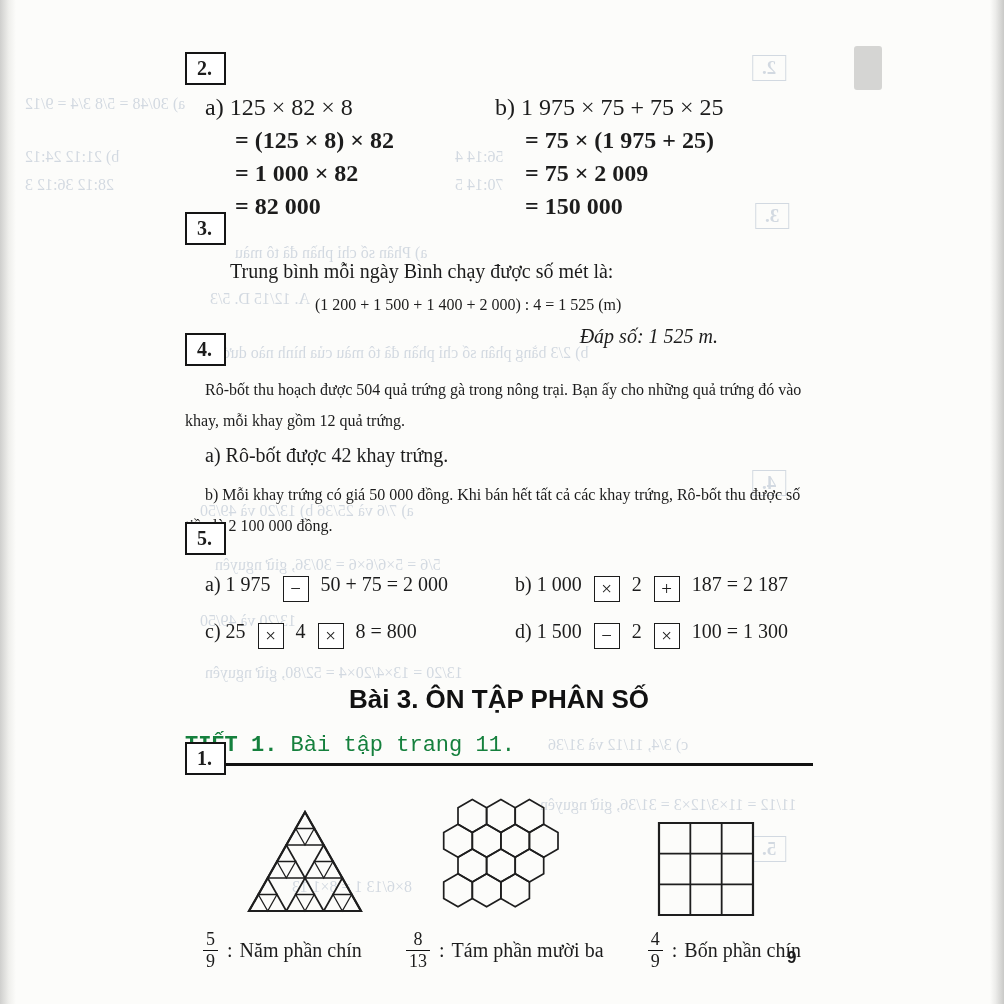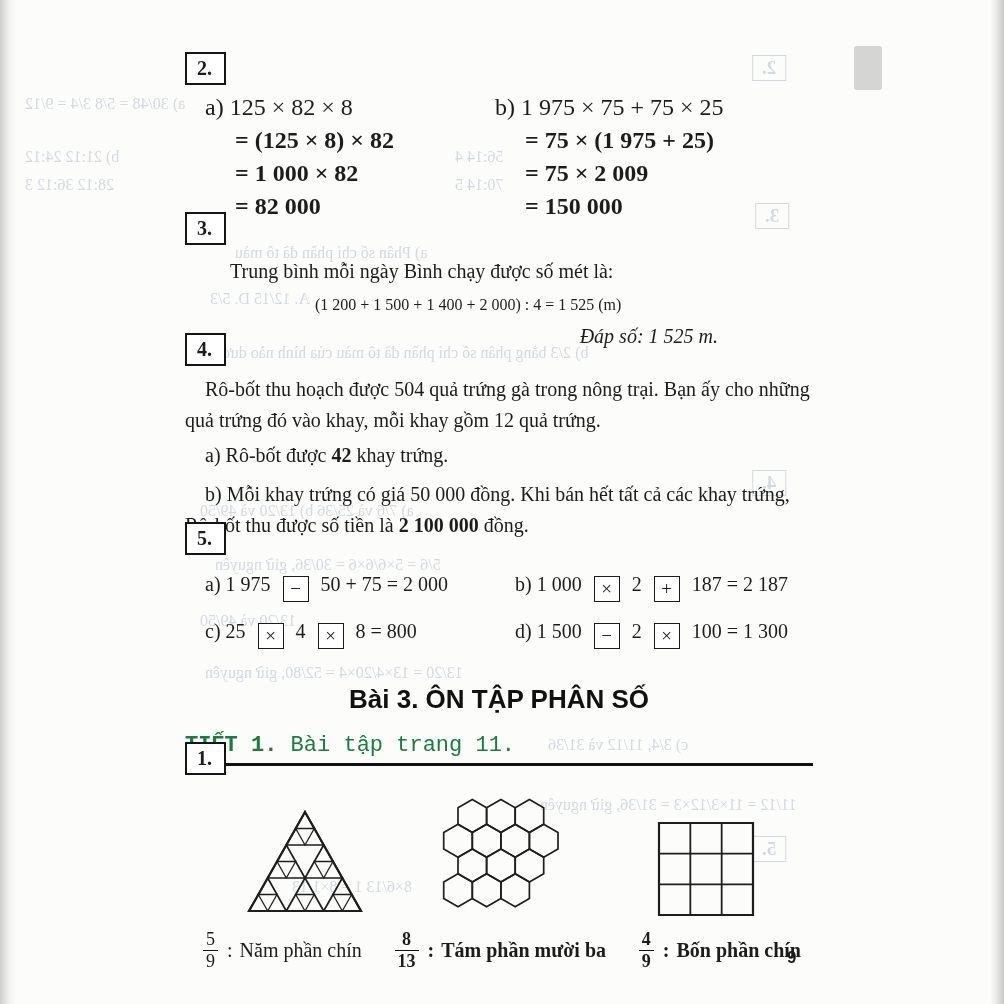--- a/index.html
+++ b/index.html
@@ -14,26 +14,26 @@
 
   .block{position:absolute;left:185px;width:628px}
   .numbox{display:inline-block;border:2px solid #151515;font-weight:bold;font-size:20px;
     padding:2px 12px 3px 10px;background:#fff;line-height:24px}
   .mline{font-size:24px;line-height:33px;white-space:nowrap}
   .mstep{font-weight:bold;padding-left:30px}
   .cols{display:flex;margin-top:6px}
   .col1{width:310px;padding-left:20px}
   .col2{flex:1}
 
-  .para{font-size:20px;line-height:31px;text-indent:20px;margin-top:8px}
+  .para{font-size:16px;line-height:31px;text-indent:20px;margin-top:8px}
   .p3-line1{font-size:20px;line-height:32px;padding-left:45px;margin-top:10px}
   .p3-line2{font-size:16px;line-height:32px;padding-left:130px;margin-top:2px}
   .p3-ans{font-size:20px;font-style:italic;text-align:right;padding-right:95px;margin-top:4px}
   .aline{font-size:20px;line-height:31px;padding-left:20px;margin-top:4px}
-  .bold{font-weight:bold}
+  .bold{font-weight:normal}
 
   .p5-row{display:flex;margin-top:14px;font-size:20px;line-height:30px;white-space:nowrap}
   .p5-item:first-child{width:330px;padding-left:20px}
   .opbox{display:inline-block;width:26px;height:26px;line-height:23px;border:1.5px solid #1c1c1c;
     text-align:center;margin:0 7px;font-size:19px;vertical-align:-4px;background:#fff}
 
   .sec-title{font-family:"Liberation Sans",sans-serif;font-weight:bold;font-size:26px;text-align:center;color:#111}
   .tiet{font-family:Liberation Mono, monospace;font-size:22px;margin-top:18px;color:#15803d}
   .tiet .tl{font-weight:bold}
   .rule{border-top:3px solid #111;margin-top:5px}

